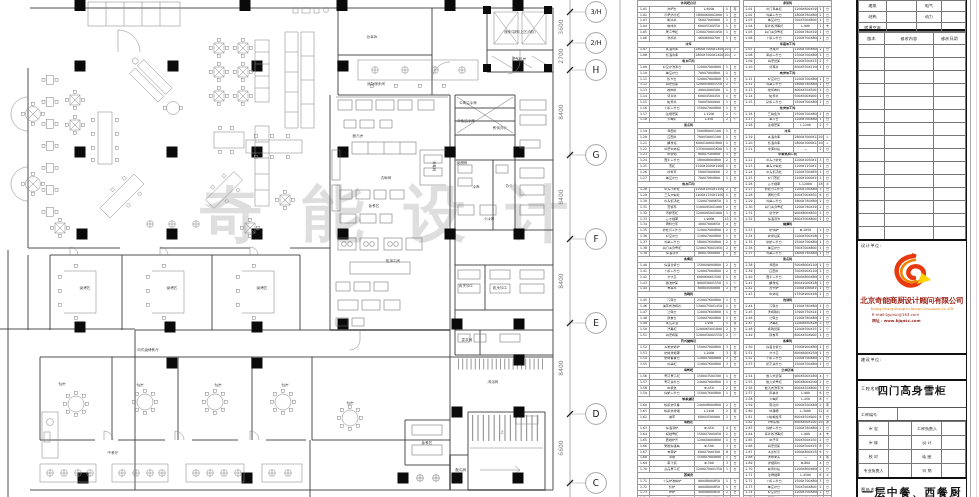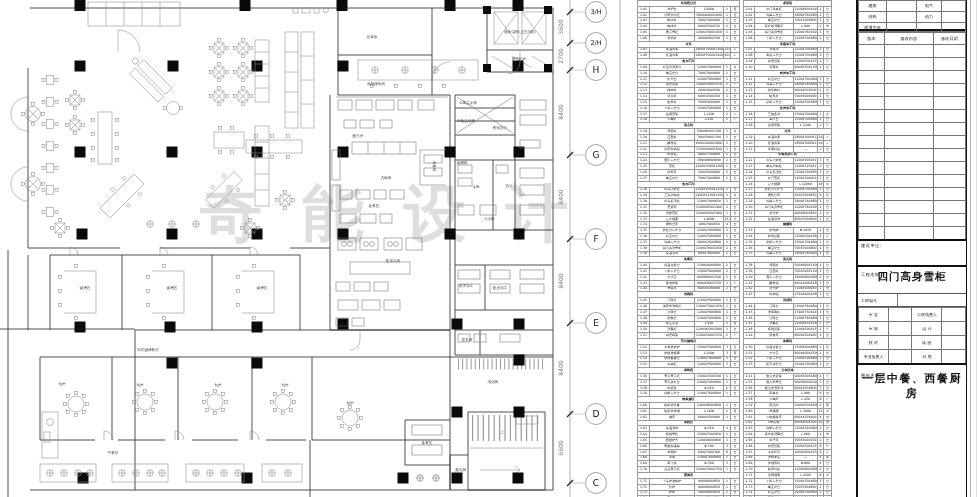--- a/index.html
+++ b/index.html
@@ -1737,20 +1737,33 @@
               <td></td>
             </tr>
             <tr>
               <td></td>
               <td></td>
               <td></td>
             </tr>
           </tbody>
     </table>
   </div>
+  <div id="design" class="box">
+    <span class="seclab">设计单位:</span>
+    <svg width="44" height="44" viewBox="0 0 44 44" style="margin-top:8px">
+      <path d="M24 7 C12 8 5 16 7 25 C9 34 19 39 27 35 C34 31 36 23 31 19 C27 16 21 17 19 21 C17 25 20 29 24 29" fill="none" stroke="#e8380d" stroke-width="4.5" stroke-linecap="round"></path>
+      <path d="M25 11 C16 12 10 18 11.5 25 C13 31 20 35 26 32" fill="none" stroke="#f08300" stroke-width="2.6" stroke-linecap="round"></path>
+      <path d="M27 35 L41 31 L32 24 Z" fill="#ffd100"></path>
+      <path d="M22 4 l5 2 -4 3 z" fill="#e8380d"></path>
+    </svg>
+    <div class="cn">北京奇能商厨设计顾问有限公司</div>
+    <div class="en">Beijing Qineng Shangchu Design Consultants Co.,LTD</div>
+    <div class="ct">E-mail:bjqnsc@163.com</div>
+    <div class="ct" style="font-weight:bold">网址：www.bjqnsc.com</div>
+  </div>
   <div id="client" class="box">
     <span class="seclab">建设单位:</span>
   </div>
   <div id="proj" class="box">
     <span class="seclab">工程名称:</span>
     <div class="pn">四门高身雪柜</div>
   </div>
   <div id="projno" class="box">
     <div class="lab">工程编号</div>
   </div>

